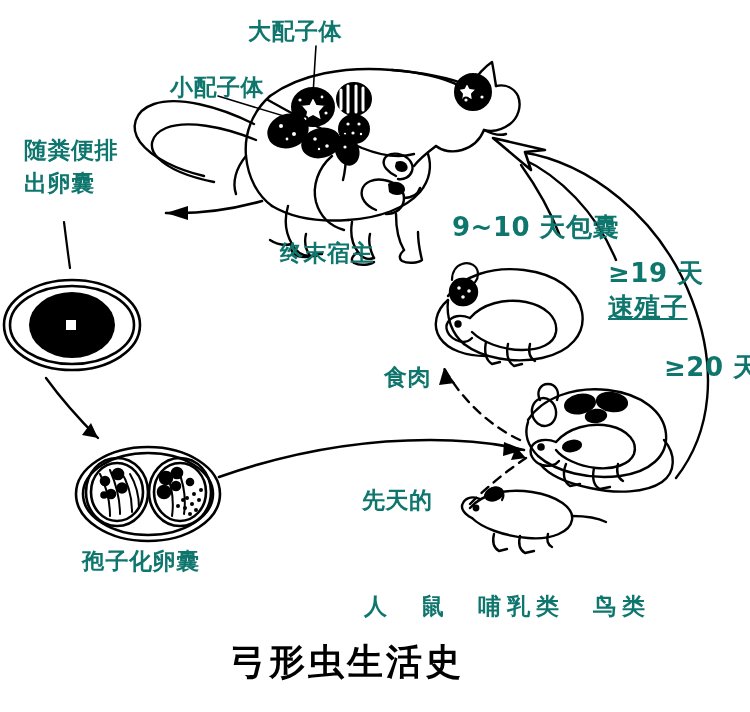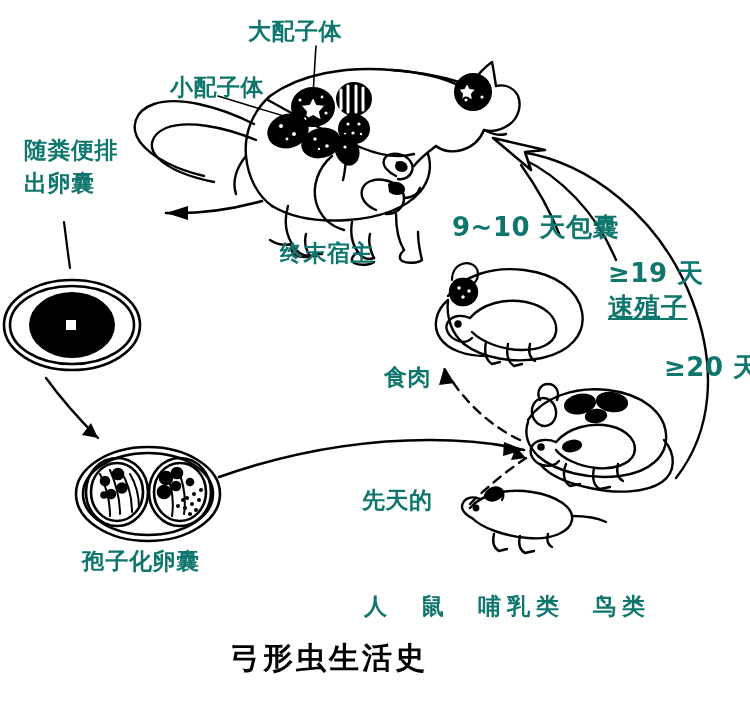--- a/index.html
+++ b/index.html
@@ -6,21 +6,21 @@
   html,body{margin:0;padding:0;background:#ffffff;}
   body{
     width:750px;height:712px;position:relative;overflow:hidden;
     font-family:"DejaVu Sans","Liberation Sans",sans-serif;
     color:#000;
   }
   #figure{position:absolute;left:0;top:0;width:750px;height:712px;}
   .lbl{position:absolute;white-space:pre;font-weight:700;color:#0f766e;line-height:1.18;letter-spacing:.5px;}
   .lbl.md{font-size:23px;}
   .lbl.lg{font-size:26px;}
-  .title{position:absolute;font-size:30px;font-weight:700;letter-spacing:3px;}
+  .title{position:absolute;font-size:36px;font-weight:700;letter-spacing:3px;}
   svg{display:block;}
 </style>
 </head>
 <body>
 
 <svg id="figure" viewBox="0 0 750 712">
   <g fill="none" stroke="#000" stroke-linecap="round" stroke-linejoin="round">
 
     <g stroke-width="2.4">
 

